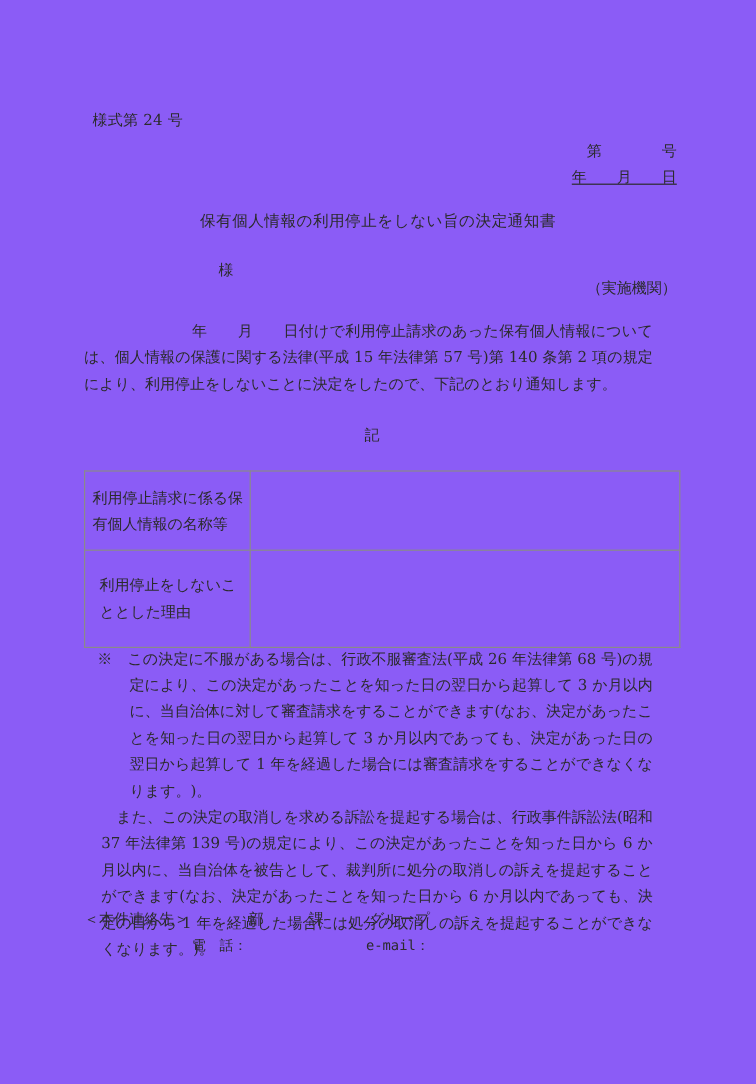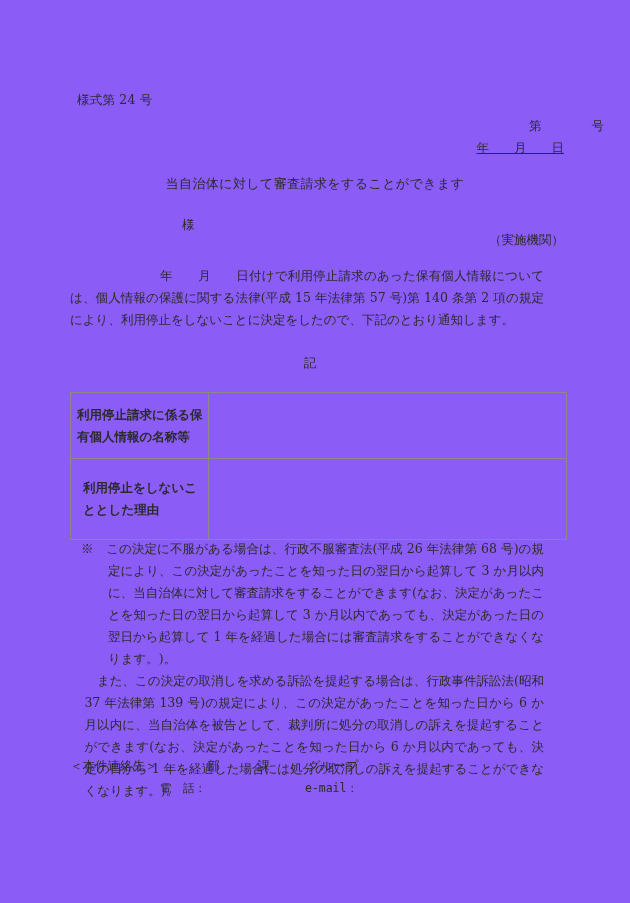--- a/index.html
+++ b/index.html
@@ -34,21 +34,20 @@
     left: 77px;
     top: 92px;
     font-size: 12.5px;
     letter-spacing: .2px;
   }
   #doc-number {
     left: 0; top: 118px;
     width: 564px;
     text-align: right;
     font-size: 12.5px;
-    margin-left: 40px;
   }
   #doc-date {
     left: 0; top: 140px;
     width: 564px;
     text-align: right;
     font-size: 12.5px;
     text-decoration: underline;
   }
 
   
@@ -101,21 +100,20 @@
     width: 472px;
     border-collapse: collapse;
     table-layout: fixed;
   }
   #detail-table td {
     border: 1px solid #8a8a8a;
     vertical-align: middle;
     padding: 6px 5px 6px 6px;
     font-size: 12.5px;
     line-height: 22px;
-    font-weight: bold;
   }
   #detail-table td.label {
     width: 126px;
   }
   #detail-table tr.row-name td { height: 53px; }
   #detail-table tr.row-reason td { height: 68px; padding-left: 12px; }
   #detail-table td.value { width: 346px; }
 
   
   #notes {
@@ -159,21 +157,21 @@
 <body>
 
 <div class="page">
 
   <div class="abs jp" id="form-number">様式第 24 号</div>
 
   <div class="abs jp nowrap" id="doc-number">第　　　　号</div>
 
   <div class="abs jp nowrap" id="doc-date">年　　月　　日</div>
 
-  <div class="abs jp" id="doc-title">当自治体に対して審査請求をすることができます</div>
+  <div class="abs jp" id="doc-title">保有個人情報の利用停止をしない旨の決定通知書</div>
 
   <div class="abs jp" id="addressee">様</div>
 
   <div class="abs jp" id="issuer">（実施機関）</div>
 
   <div class="abs jp" id="body-paragraph">年　　月　　日付けで利用停止請求のあった保有個人情報については、個人情報の保護に関する法律(平成 15 年法律第 57 号)第 140 条第 2 項の規定により、利用停止をしないことに決定をしたので、下記のとおり通知します。</div>
 
   <div class="abs jp" id="ki-mark">記</div>
 
   <table id="detail-table">

